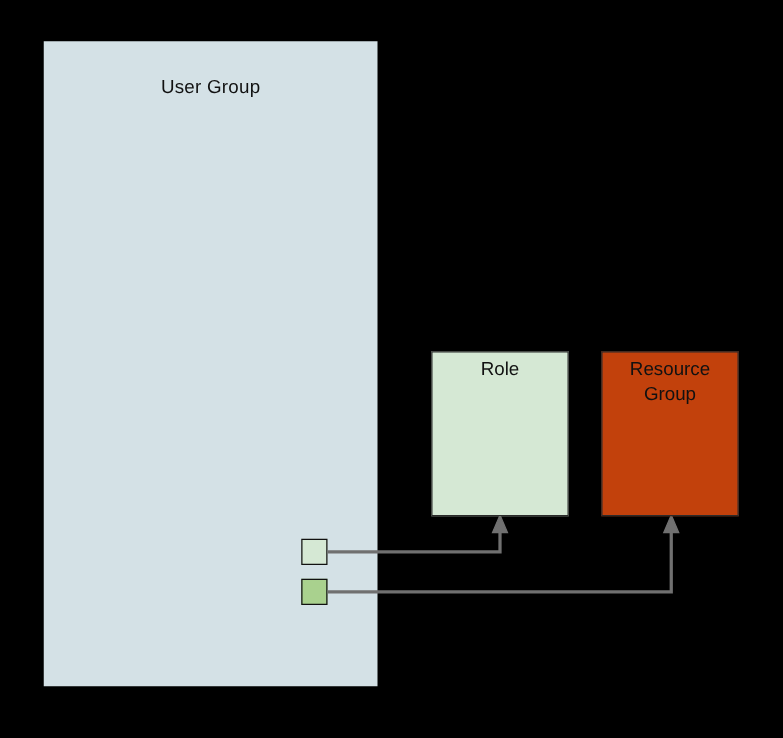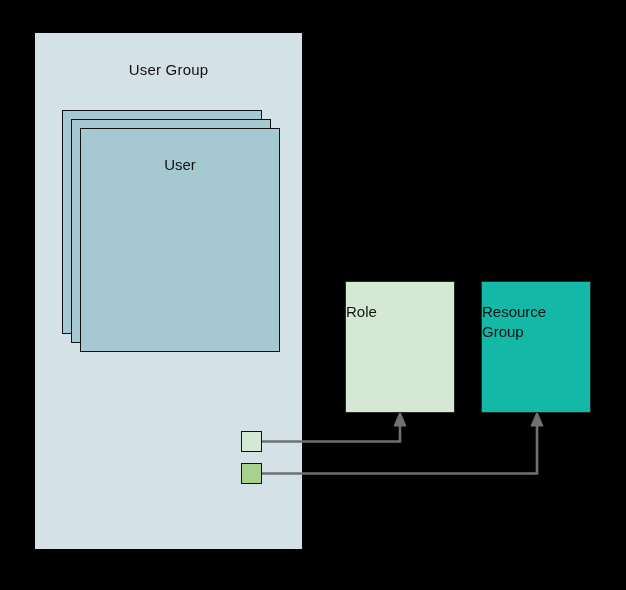--- a/index.html
+++ b/index.html
@@ -116,37 +116,37 @@
   .rb-port.port-role     { left: 241px; top: 431px; background: #d5e8d4; }
   .rb-port.port-resource { left: 241px; top: 463px; background: #a9d18e; }
 
   
   .plain-box {
     position: absolute;
     box-sizing: border-box;
     border: 1px solid #2a2a2a;
     font-size: 15px;
     color: #111111;
-    text-align: left;
-    padding-top: 20px;
+    text-align: center;
+    padding-top: 4px;
     line-height: 1.35;
   }
   .box-role {
     left: 345px;
     top: 281px;
     width: 110px;
     height: 132px;
     background: #d5e8d4;
   }
   .box-resource {
     left: 481px;
     top: 281px;
     width: 110px;
     height: 132px;
-    background: #14b8a6;
+    background: #c2410c;
   }
 
   
   .connectors {
     position: absolute;
     left: 0;
     top: 0;
     width: 626px;
     height: 590px;
     pointer-events: none;
@@ -154,26 +154,20 @@
 </style>
 </head>
 <body>
 
 <div id="canvas">
 
   <div class="user-group">
     <div class="user-group-title">User Group</div>
   </div>
 
-  <div class="user-stack">
-    <div class="user-card back2"></div>
-    <div class="user-card back1"></div>
-    <div class="user-card front"></div>
-    <div class="user-label">User</div>
-  </div>
 
 
   <div class="rb-port port-role"></div>
   <div class="rb-port port-resource"></div>
 
   <svg class="connectors" width="626" height="590" viewBox="0 0 626 590">
 
     <g>
       <path d="M 262 441.5 L 400 441.5 L 400 422" fill="none" stroke="#707070" stroke-width="2.6"></path>
       <path d="M 400 412 L 406 426 L 394 426 Z" fill="#707070" stroke="#707070" stroke-width="1"></path>

